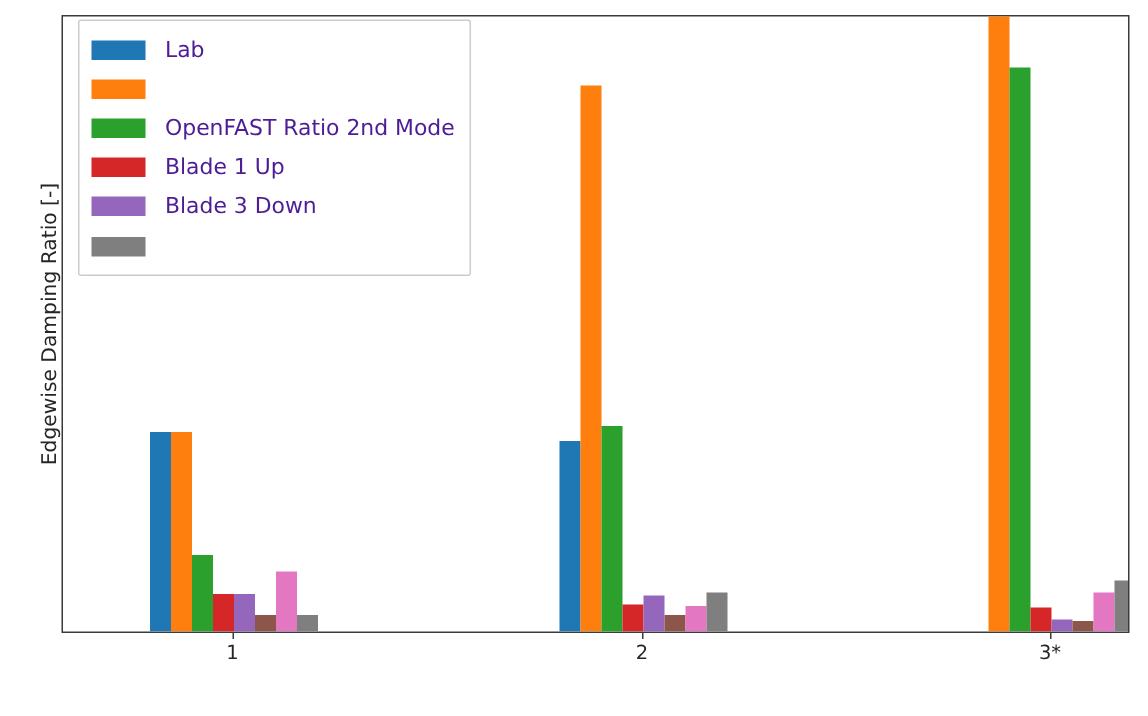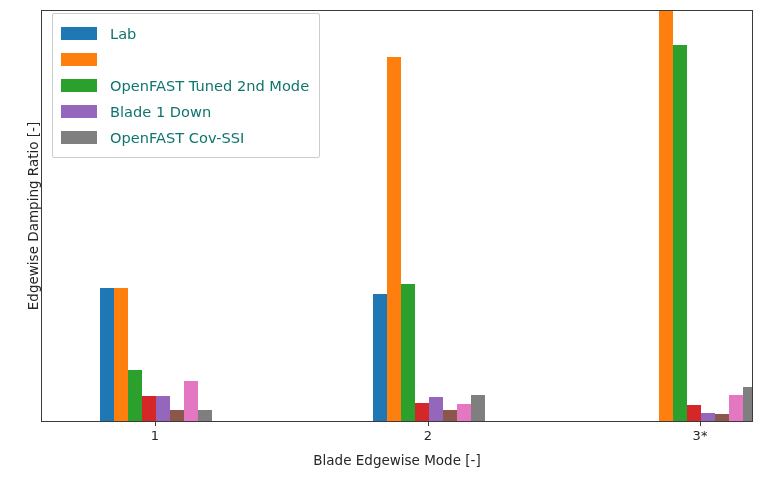--- a/index.html
+++ b/index.html
@@ -113,21 +113,21 @@
     height: 26.2px;
   }
   .legend-swatch {
     width: 36px;
     height: 13px;
     margin-right: 13px;
     flex: 0 0 auto;
   }
   .legend-label {
     font-size: 14.6px;
-    color: #0f766e;
+    color: #4c1d95;
     white-space: nowrap;
   }
 </style>
 </head>
 <body>
 
 <div id="figure">
 
   <div id="ylabel">Edgewise Damping Ratio [-]</div>
 
@@ -161,37 +161,39 @@
 
   <div id="xticks">
       <div class="xtick-mark" style="left: 155px;"></div>
       <div class="xtick-label" style="left: 155px;">1</div>
       <div class="xtick-mark" style="left: 428px;"></div>
       <div class="xtick-label" style="left: 428px;">2</div>
       <div class="xtick-mark" style="left: 700px;"></div>
       <div class="xtick-label" style="left: 700px;">3*</div>
     </div>
 
-  <div id="xlabel">Blade Edgewise Mode [-]</div>
 
   <div id="legend">
       <div class="legend-row">
         <span class="legend-swatch" style="background: rgb(31, 119, 180);"></span>
         <span class="legend-label">Lab</span>
       </div>
       <div class="legend-row">
         <span class="legend-swatch" style="background: rgb(255, 127, 14);"></span>
       </div>
       <div class="legend-row">
         <span class="legend-swatch" style="background: rgb(44, 160, 44);"></span>
-        <span class="legend-label">OpenFAST Tuned 2nd Mode</span>
+        <span class="legend-label">OpenFAST Ratio 2nd Mode</span>
+      </div>
+      <div class="legend-row">
+        <span class="legend-swatch" style="background: rgb(214, 39, 40);"></span>
+        <span class="legend-label">Blade 1 Up</span>
       </div>
       <div class="legend-row">
         <span class="legend-swatch" style="background: rgb(148, 103, 189);"></span>
-        <span class="legend-label">Blade 1 Down</span>
+        <span class="legend-label">Blade 3 Down</span>
       </div>
       <div class="legend-row">
         <span class="legend-swatch" style="background: rgb(127, 127, 127);"></span>
-        <span class="legend-label">OpenFAST Cov-SSI</span>
       </div>
     </div>
 
 </div>
 
 </body></html>

